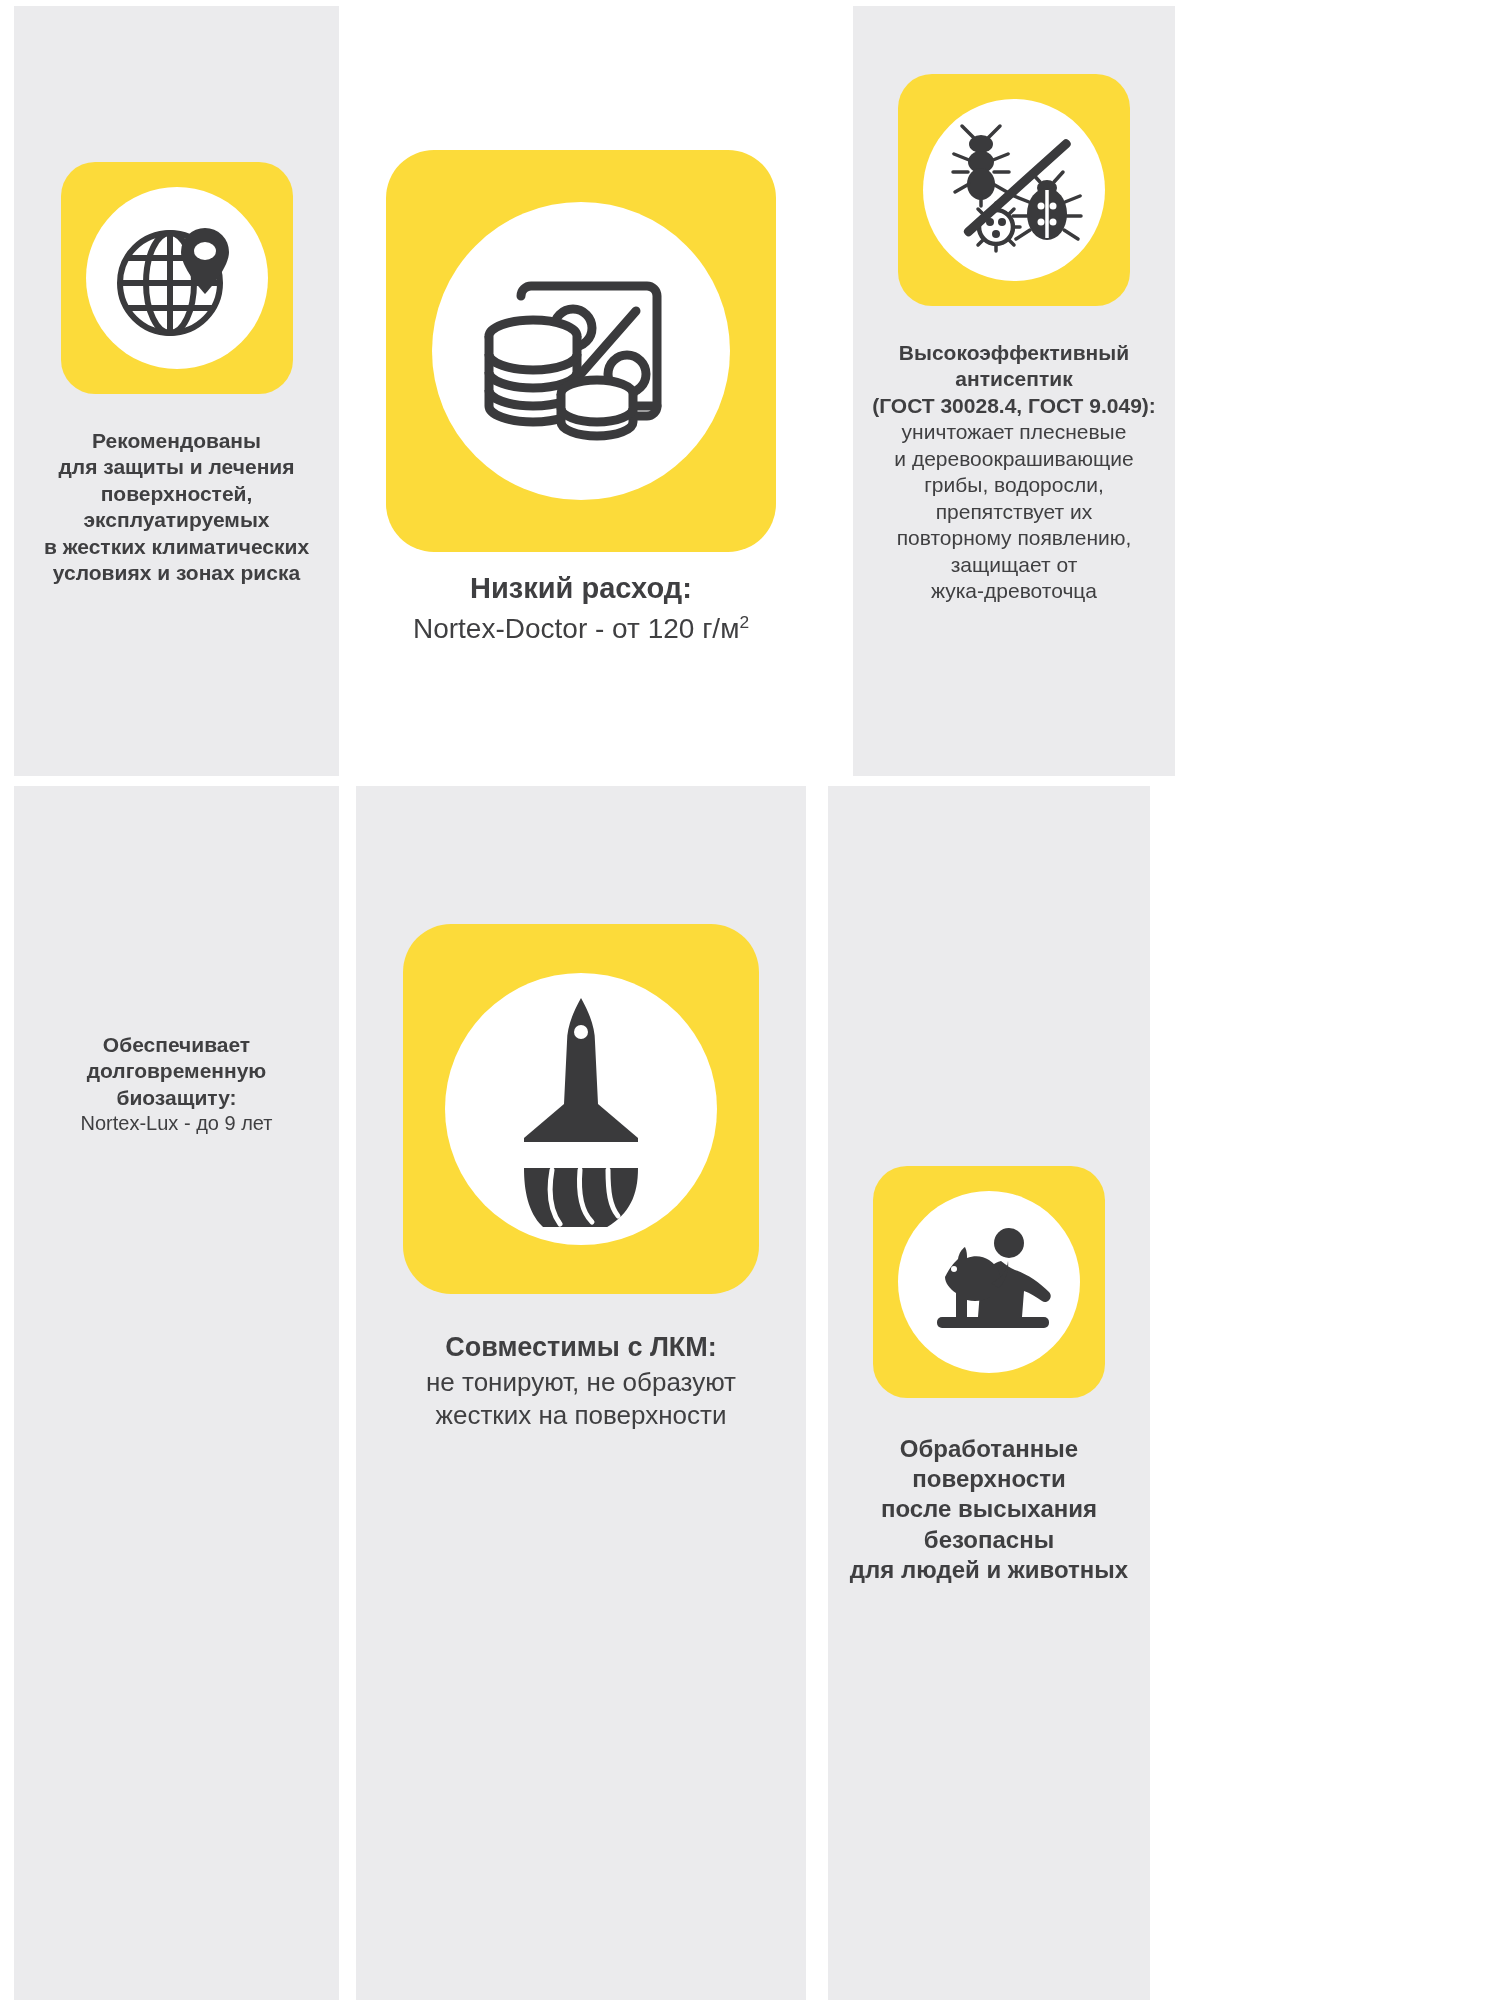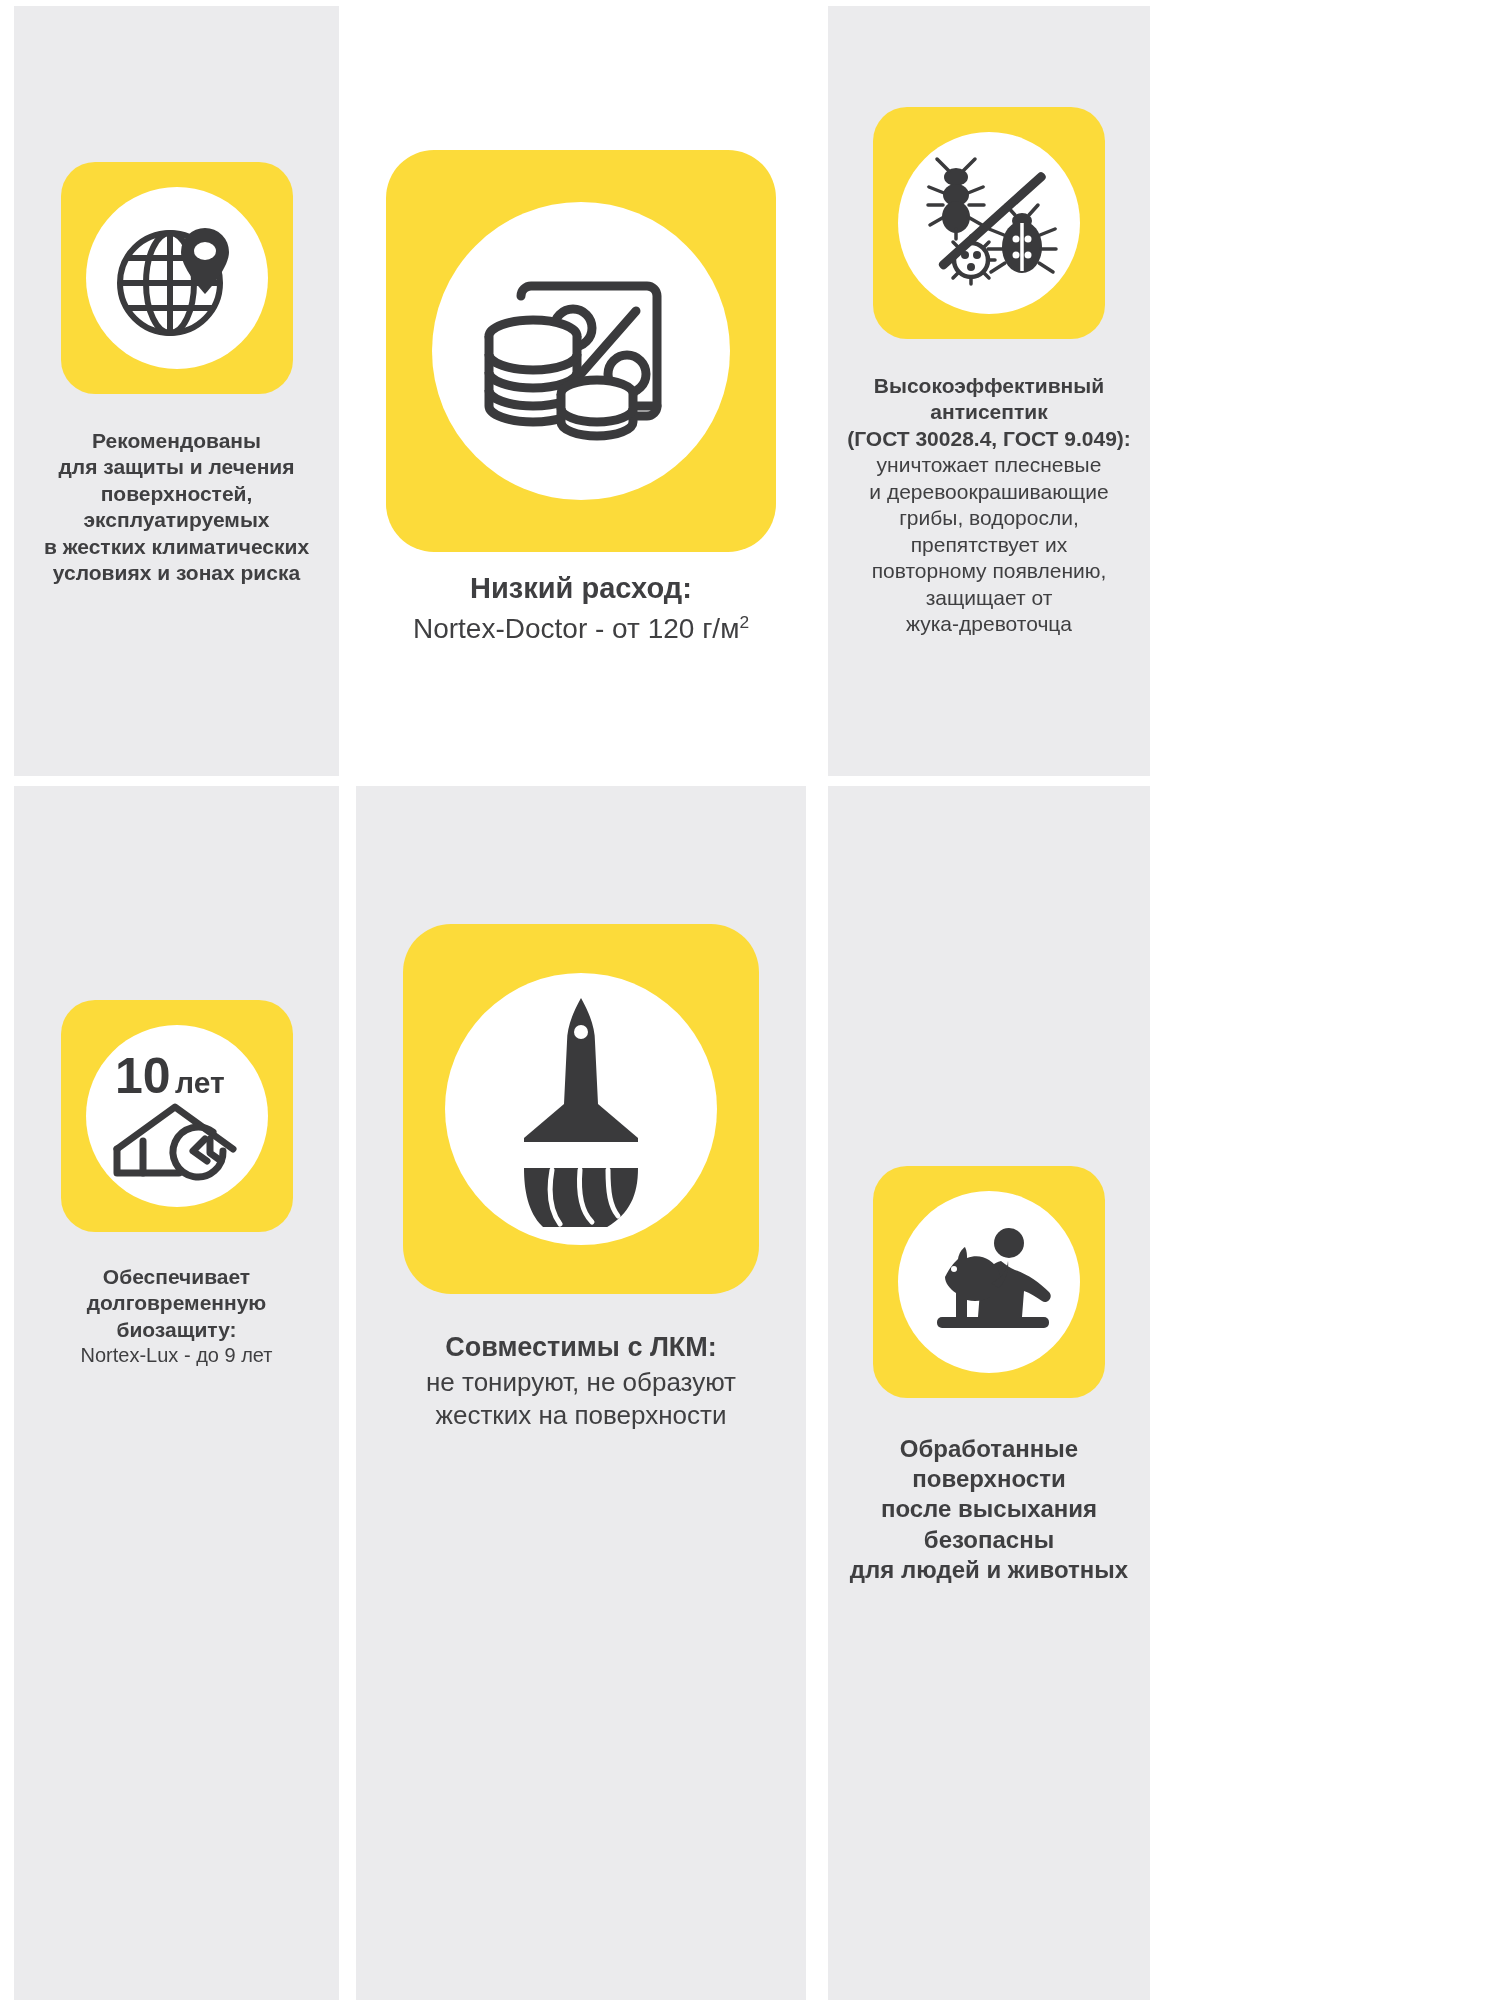--- a/index.html
+++ b/index.html
@@ -80,22 +80,22 @@
     padding-top: 150px;
   }
   #card-consumption .icon-tile { width: 390px; height: 402px; }
   #card-consumption .icon-disc { width: 298px; height: 298px; }
   #card-consumption .caption {
     margin-top: 18px; font-size: 28px; width: 430px;
   }
   #card-consumption .caption .hl { font-size: 29px; margin-bottom: 4px; }
 
   #card-antiseptic {
-    left: 828px; top: 6px; width: 322px; height: 770px;
-    padding-top: 101px;
+    left: 853px; top: 6px; width: 322px; height: 770px;
+    padding-top: 68px;
   }
   #card-antiseptic .icon-tile { width: 232px; height: 232px; }
   #card-antiseptic .icon-disc { width: 182px; height: 182px; }
   #card-antiseptic .caption {
     margin-top: 34px; font-size: 21px; width: 310px;
   }
 
   
   #card-longevity {
     left: 14px; top: 786px; width: 325px; height: 1214px;
@@ -276,38 +276,20 @@
       <span class="line">и деревоокрашивающие</span>
       <span class="line">грибы, водоросли,</span>
       <span class="line">препятствует их</span>
       <span class="line">повторному появлению,</span>
       <span class="line">защищает от</span>
       <span class="line">жука-древоточца</span>
     </div>
   </div>
 
   <div class="card" id="card-longevity">
-    <div class="icon-tile">
-      <div class="icon-disc">
-        <span>
-          <svg width="160" height="150" viewBox="0 0 160 150">
-            <text x="18" y="52" font-family="Liberation Sans, sans-serif" font-size="50" font-weight="bold" fill="#3a3a3c">10</text>
-            <text x="78" y="52" font-family="Liberation Sans, sans-serif" font-size="30" font-weight="bold" fill="#3a3a3c">лет</text>
-            <g fill="none" stroke="#3a3a3c" stroke-width="7" stroke-linecap="round" stroke-linejoin="round">
-              <path d="M20 108 L78 66 L136 108"></path>
-              <path d="M20 108 L20 132 L82 132"></path>
-              <path d="M46 132 L46 100"></path>
-              <path d="M126 110 a25 25 0 1 1 -10 -19"></path>
-              <path d="M108 98 L96 110 L110 120"></path>
-              <path d="M113 98 L113 112 L124 120"></path>
-            </g>
-          </svg>
-        </span>
-      </div>
-    </div>
     <div class="caption">
       <span class="hl">Обеспечивает</span>
       <span class="hl">долговременную</span>
       <span class="hl">биозащиту:</span>
       <span class="sub">Nortex-Lux - до 9 лет</span>
     </div>
   </div>
 
   <div class="card" id="card-compatible">
     <div class="icon-tile big">

